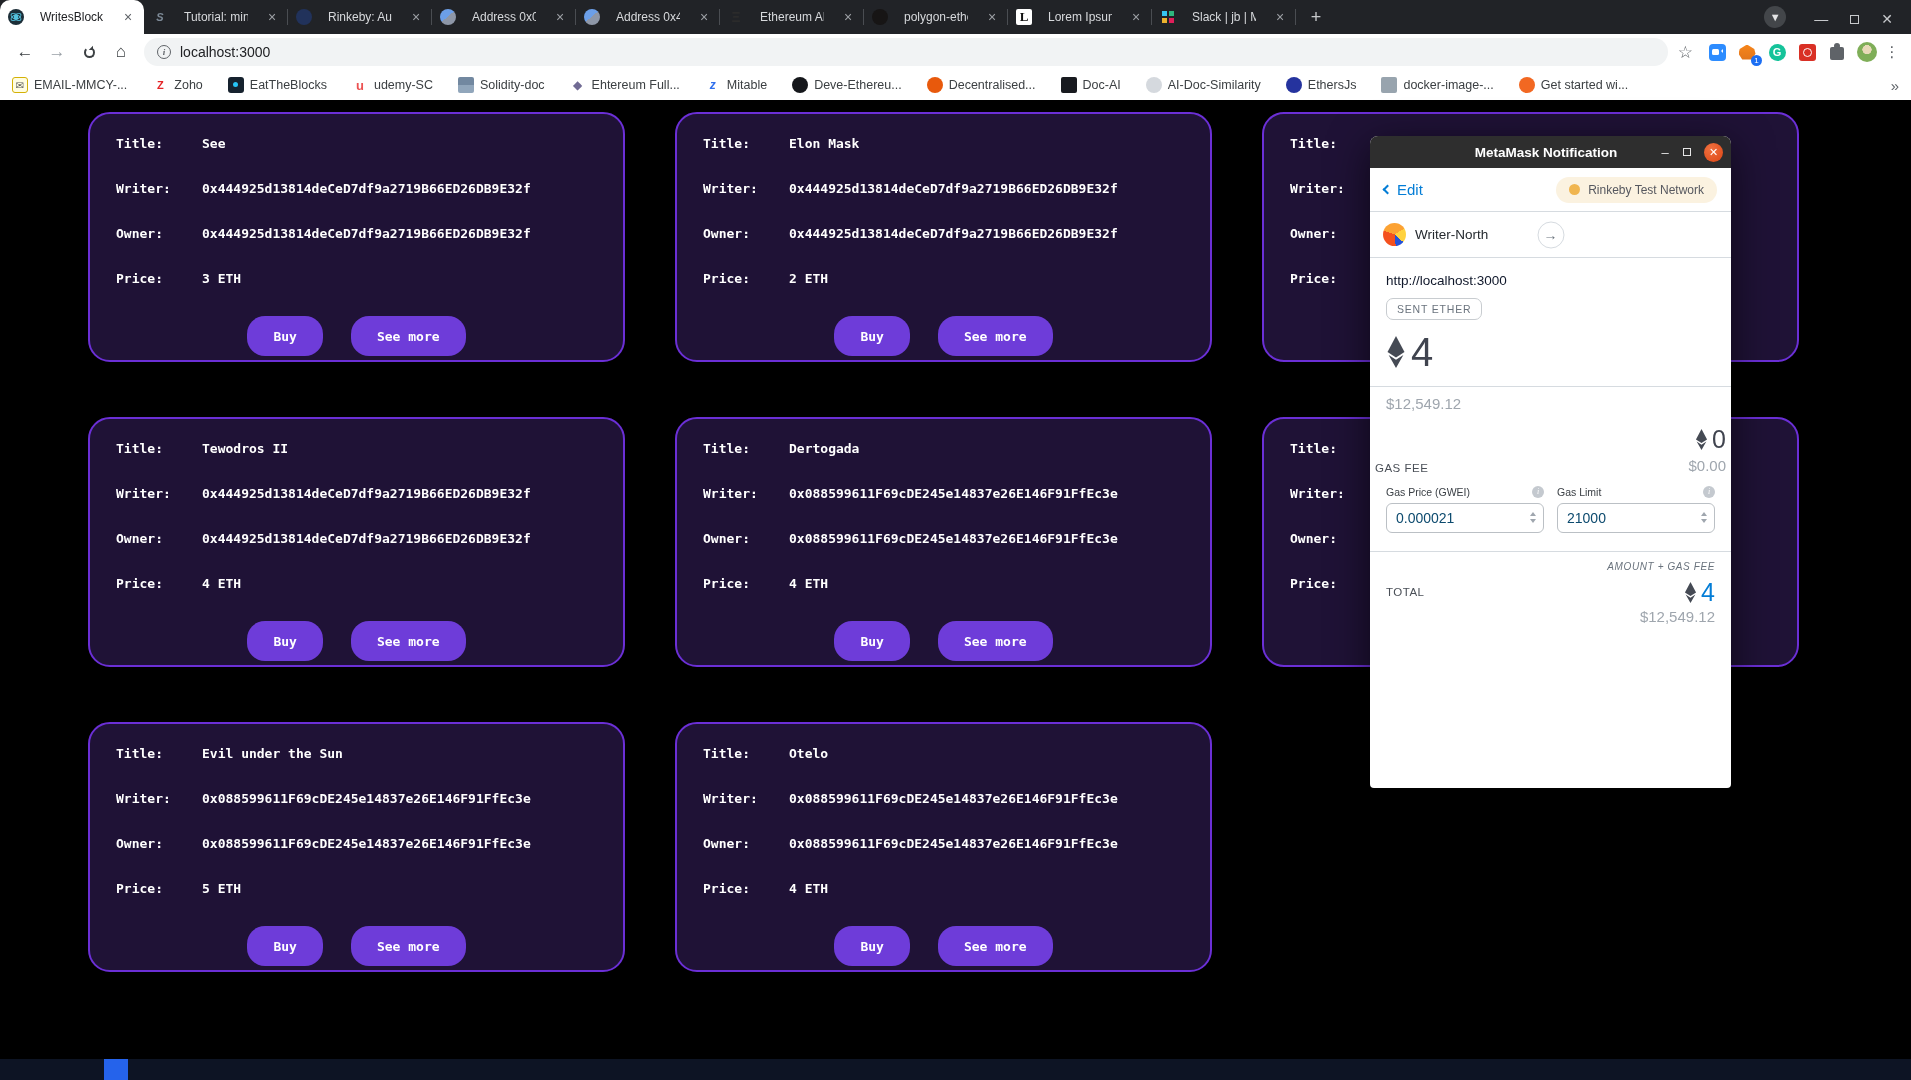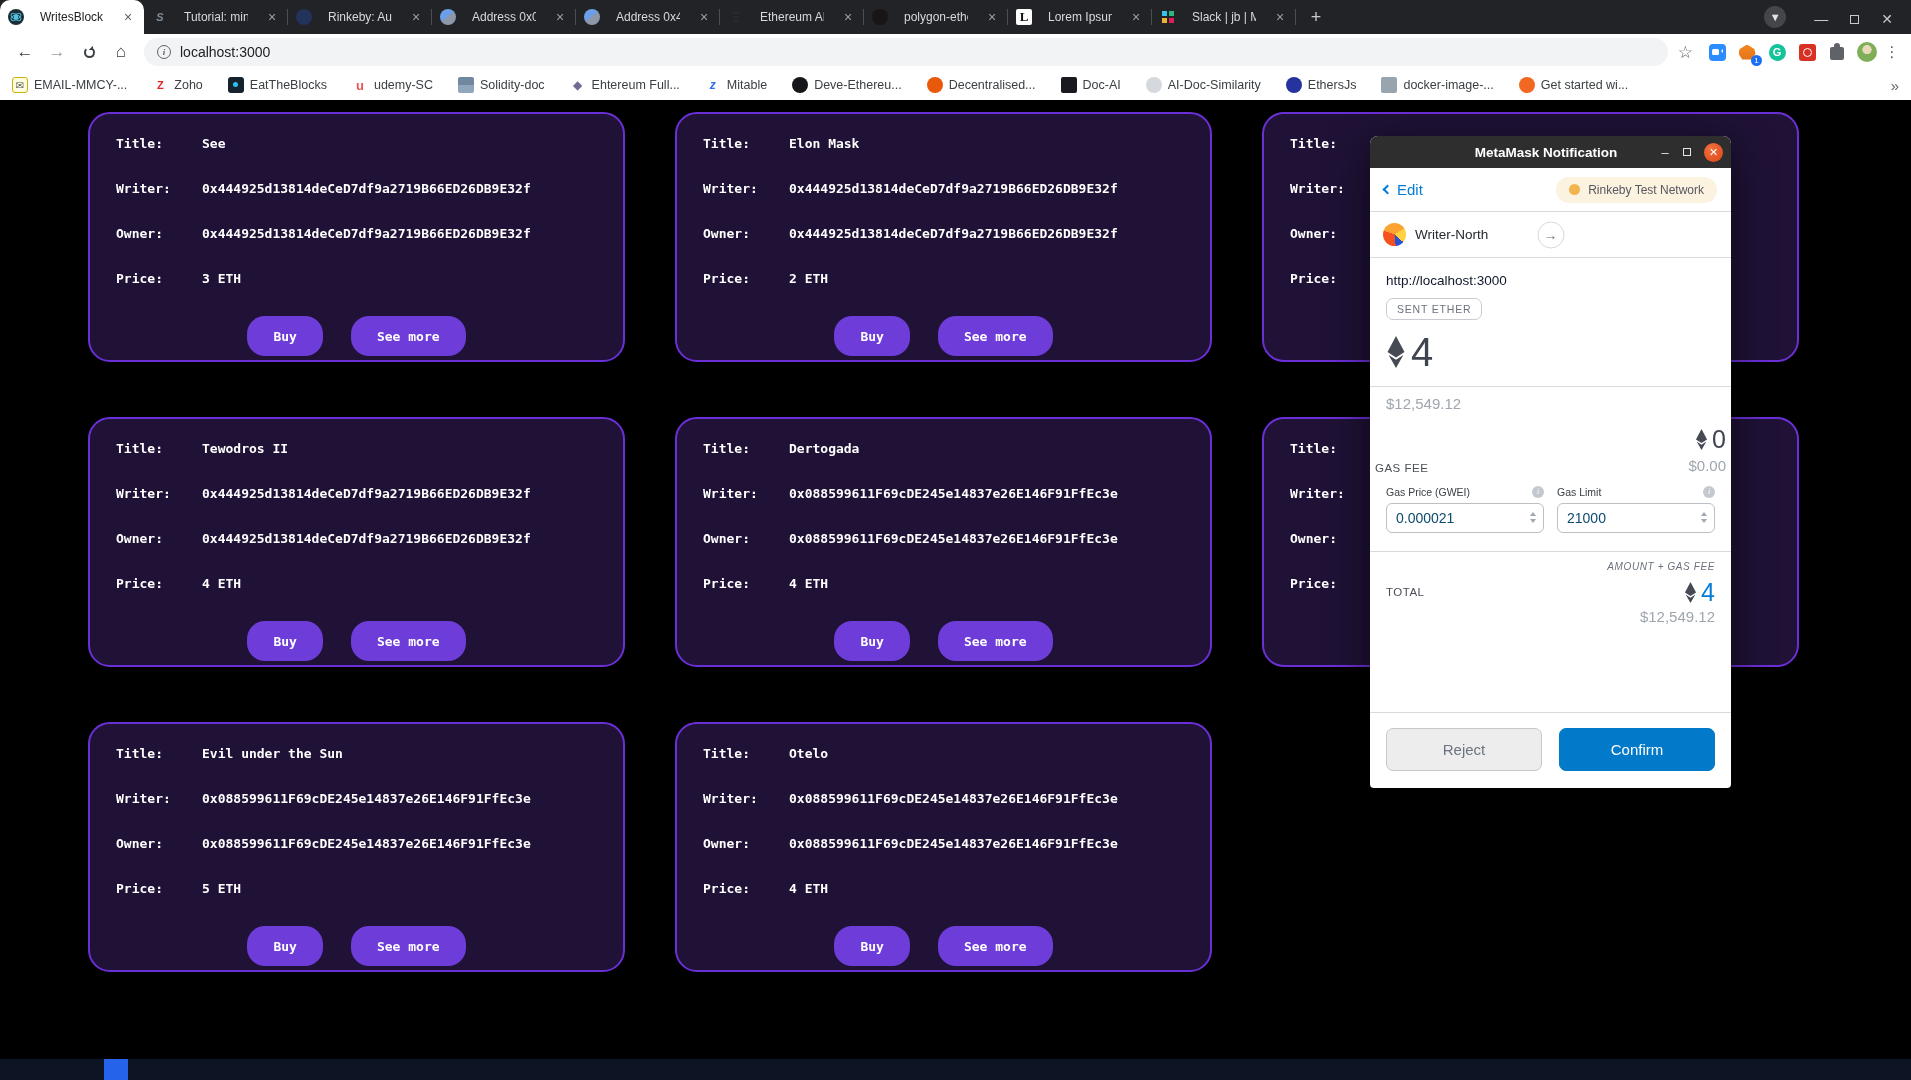--- a/index.html
+++ b/index.html
@@ -599,19 +599,15 @@
             <path d="M6 0 L11.3 10 L6 13.4 L0.7 10 Z" fill="#454a54"></path>
             <path d="M6 14.9 L10.6 11.8 L6 20 L1.4 11.8 Z" fill="#454a54"></path>
           </svg>
         <span class="num">4</span>
       </span>
     </div>
     <div class="mm-usd2">$12,549.12</div>
 
     <div class="mm-spacer"></div>
 
-    <div class="mm-footer">
-      <button class="mm-btn mm-reject">Reject</button>
-      <button class="mm-btn mm-confirm">Confirm</button>
-    </div>
   </div>
 
 </div>
 
 </body></html>

